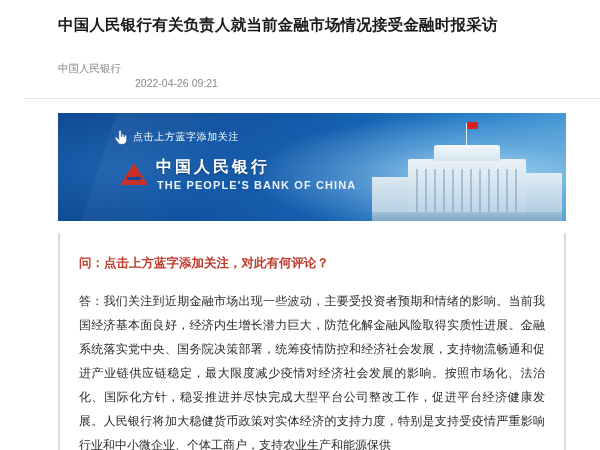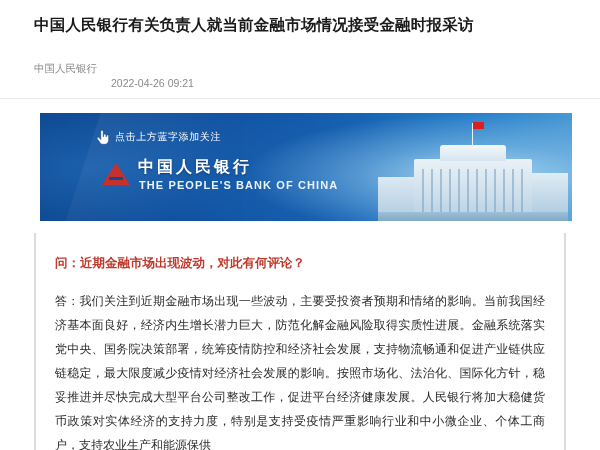--- a/index.html
+++ b/index.html
@@ -12,20 +12,21 @@
     background: #ffffff;
     font-family: "Liberation Sans", sans-serif;
     overflow: hidden;
   }
   .page {
     position: relative;
     width: 600px;
     height: 334px;
     background: #ffffff;
     box-sizing: border-box;
+    padding-left: 24px;
   }
   .article-header {
     padding: 14px 34px 0 34px;
   }
   .article-title {
     font-size: 15.5px;
     font-weight: bold;
     color: #1a1a1a;
     line-height: 1.45;
     letter-spacing: 0.2px;
@@ -56,21 +57,20 @@
   .banner-wrap {
     margin: 14px 34px 0 34px;
     position: relative;
   }
   .banner {
     position: relative;
     width: 100%;
     height: 108px;
     overflow: hidden;
     background: linear-gradient(100deg, #0a3f86 0%, #0d4b99 30%, #1663b4 58%, #2c86cf 80%, #58a8dd 100%);
-    margin-left: 6px;
   }
   .banner .sky-glow {
     position: absolute;
     right: 0;
     top: 0;
     width: 62%;
     height: 100%;
     background: radial-gradient(ellipse at 72% 58%, rgba(173,216,240,0.95) 0%, rgba(120,180,225,0.65) 35%, rgba(30,95,170,0.15) 70%, rgba(0,0,0,0) 100%);
   }
   .banner .left-glow {
@@ -326,18 +326,18 @@
       </div>
       <div class="wordmark-cn">中国人民银行</div>
       <div class="wordmark-en">THE PEOPLE'S BANK OF CHINA</div>
     </div>
   </div>
 
   <div class="content-card">
     <div class="side-line-left"></div>
     <div class="side-line-right"></div>
     <div class="card-inner">
-      <p class="q-question">问：近期金融市场出现波动，对此有何评论？</p>
+      <p class="q-question">问：点击上方蓝字添加关注，对此有何评论？</p>
       <p class="q-answer">答：我们关注到近期金融市场出现一些波动，主要受投资者预期和情绪的影响。当前我国经济基本面良好，经济内生增长潜力巨大，防范化解金融风险取得实质性进展。金融系统落实党中央、国务院决策部署，统筹疫情防控和经济社会发展，支持物流畅通和促进产业链供应链稳定，最大限度减少疫情对经济社会发展的影响。按照市场化、法治化、国际化方针，稳妥推进并尽快完成大型平台公司整改工作，促进平台经济健康发展。人民银行将加大稳健货币政策对实体经济的支持力度，特别是支持受疫情严重影响行业和中小微企业、个体工商户，支持农业生产和能源保供</p>
     </div>
   </div>
 
 </div>
 
 </body></html>

